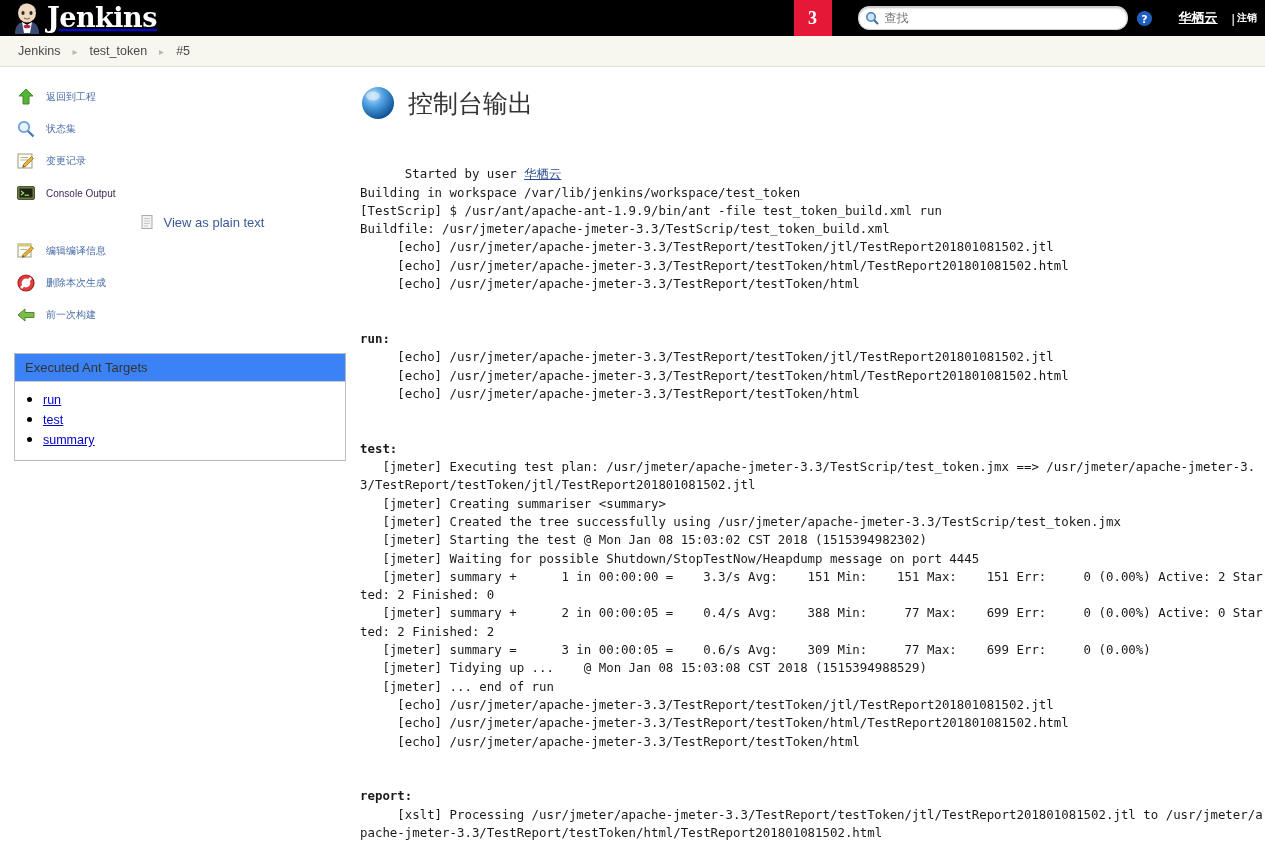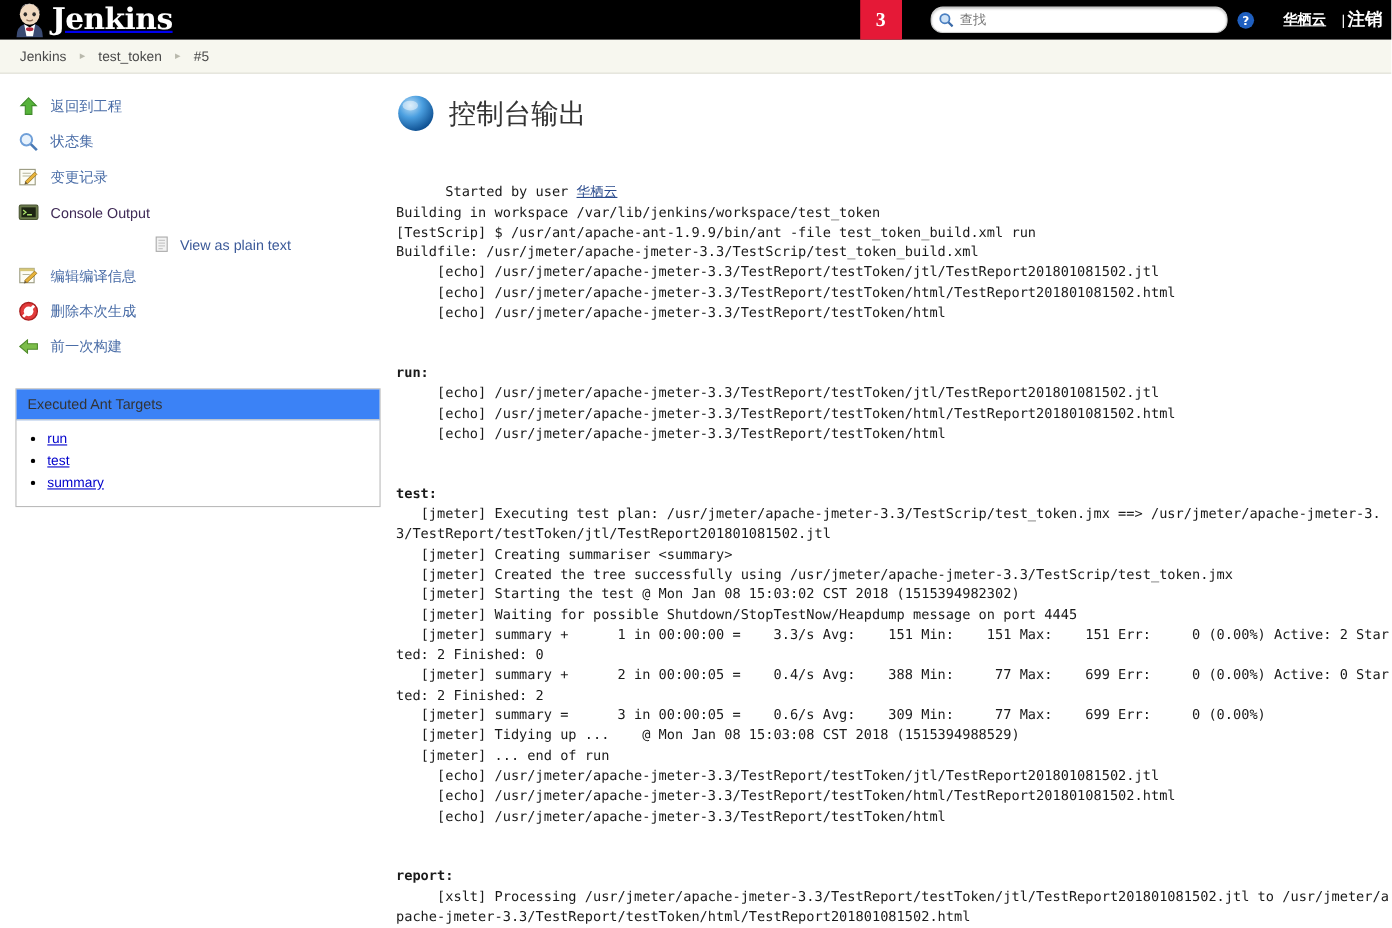--- a/index.html
+++ b/index.html
@@ -94,21 +94,21 @@
     font-weight: bold;
   }
   .logout-sep {
     color: #ffffff;
     font-size: 13px;
     margin-left: 14px;
     margin-right: 2px;
   }
   .logout-link {
     color: #ffffff;
-    font-size: 16px;
+    font-size: 10px;
     font-weight: bold;
     margin-right: 8px;
     text-decoration: none;
   }
 
   
   .breadcrumb-bar {
     height: 30px;
     background: #f7f7ef;
     border-bottom: 1px solid #dfdfd5;
@@ -147,21 +147,21 @@
   .side-icon {
     width: 24px;
     height: 24px;
     margin-right: 8px;
     flex: 0 0 24px;
     display: flex;
     align-items: center;
     justify-content: center;
   }
   .side-label {
-    font-size: 13px;
+    font-size: 10px;
     color: #3b5998;
     white-space: nowrap;
   }
   .side-label.zh { color: #4a6da7; }
   .side-item.active .side-label {
     color: #3f2a56;
     font-weight: normal;
   }
   .side-subitem {
     display: flex;
@@ -183,20 +183,21 @@
   }
   .ant-panel-head {
     background: #3b82f6;
     border-bottom: 1px solid #cccccc;
     font-size: 13px;
     color: #333333;
     padding: 6px 10px;
   }
   .ant-panel-body {
     padding: 6px 10px 10px 10px;
+    text-decoration: underline;
   }
   .ant-list {
     margin: 0;
     padding-left: 18px;
     list-style: disc;
   }
   .ant-list li { margin: 2px 0; }
   .ant-list a {
     color: #0000cc;
     font-size: 12.5px;

